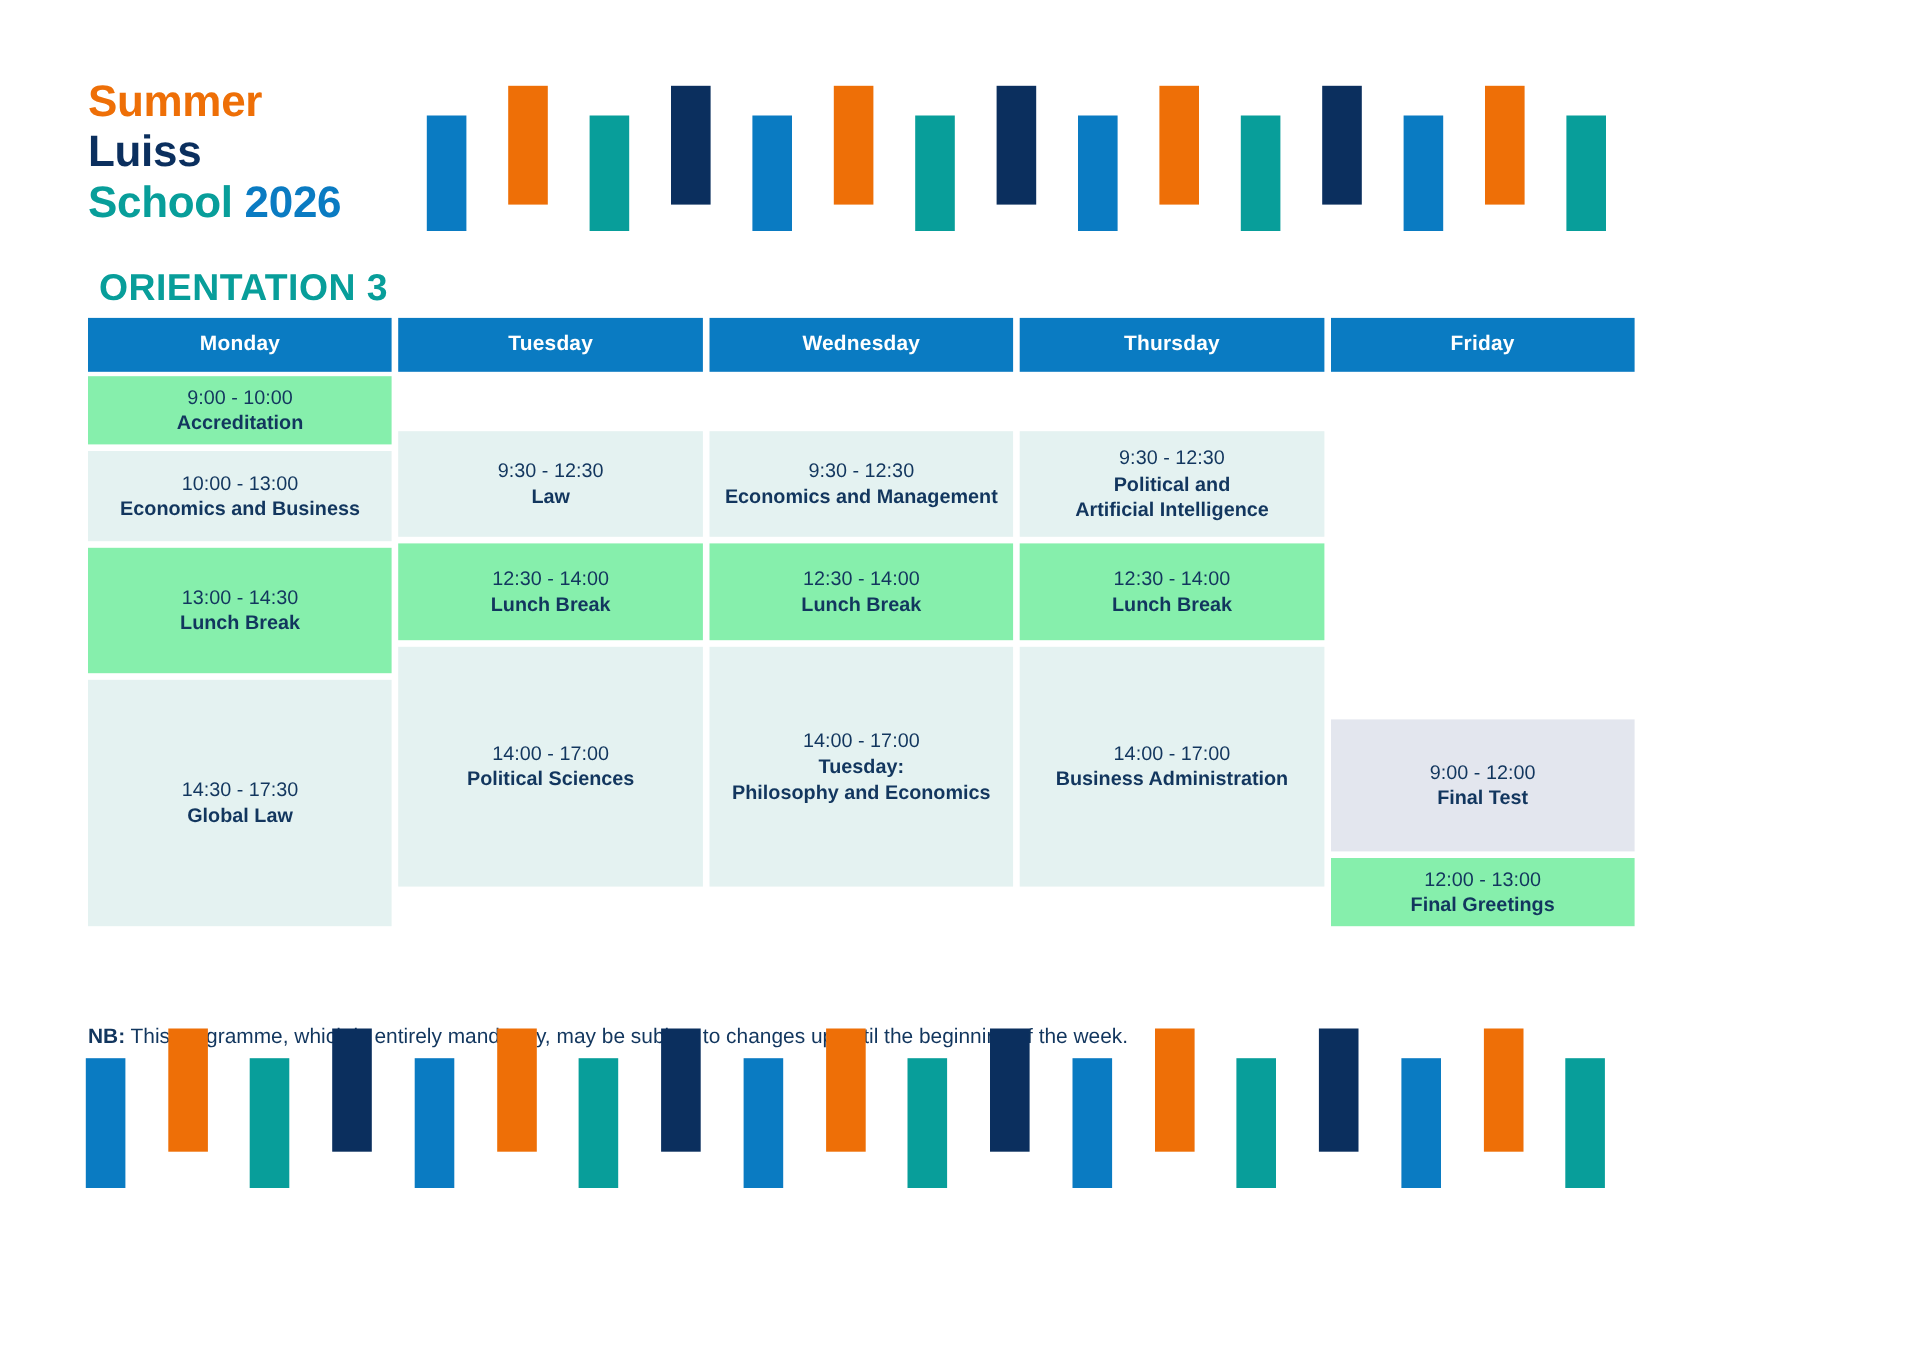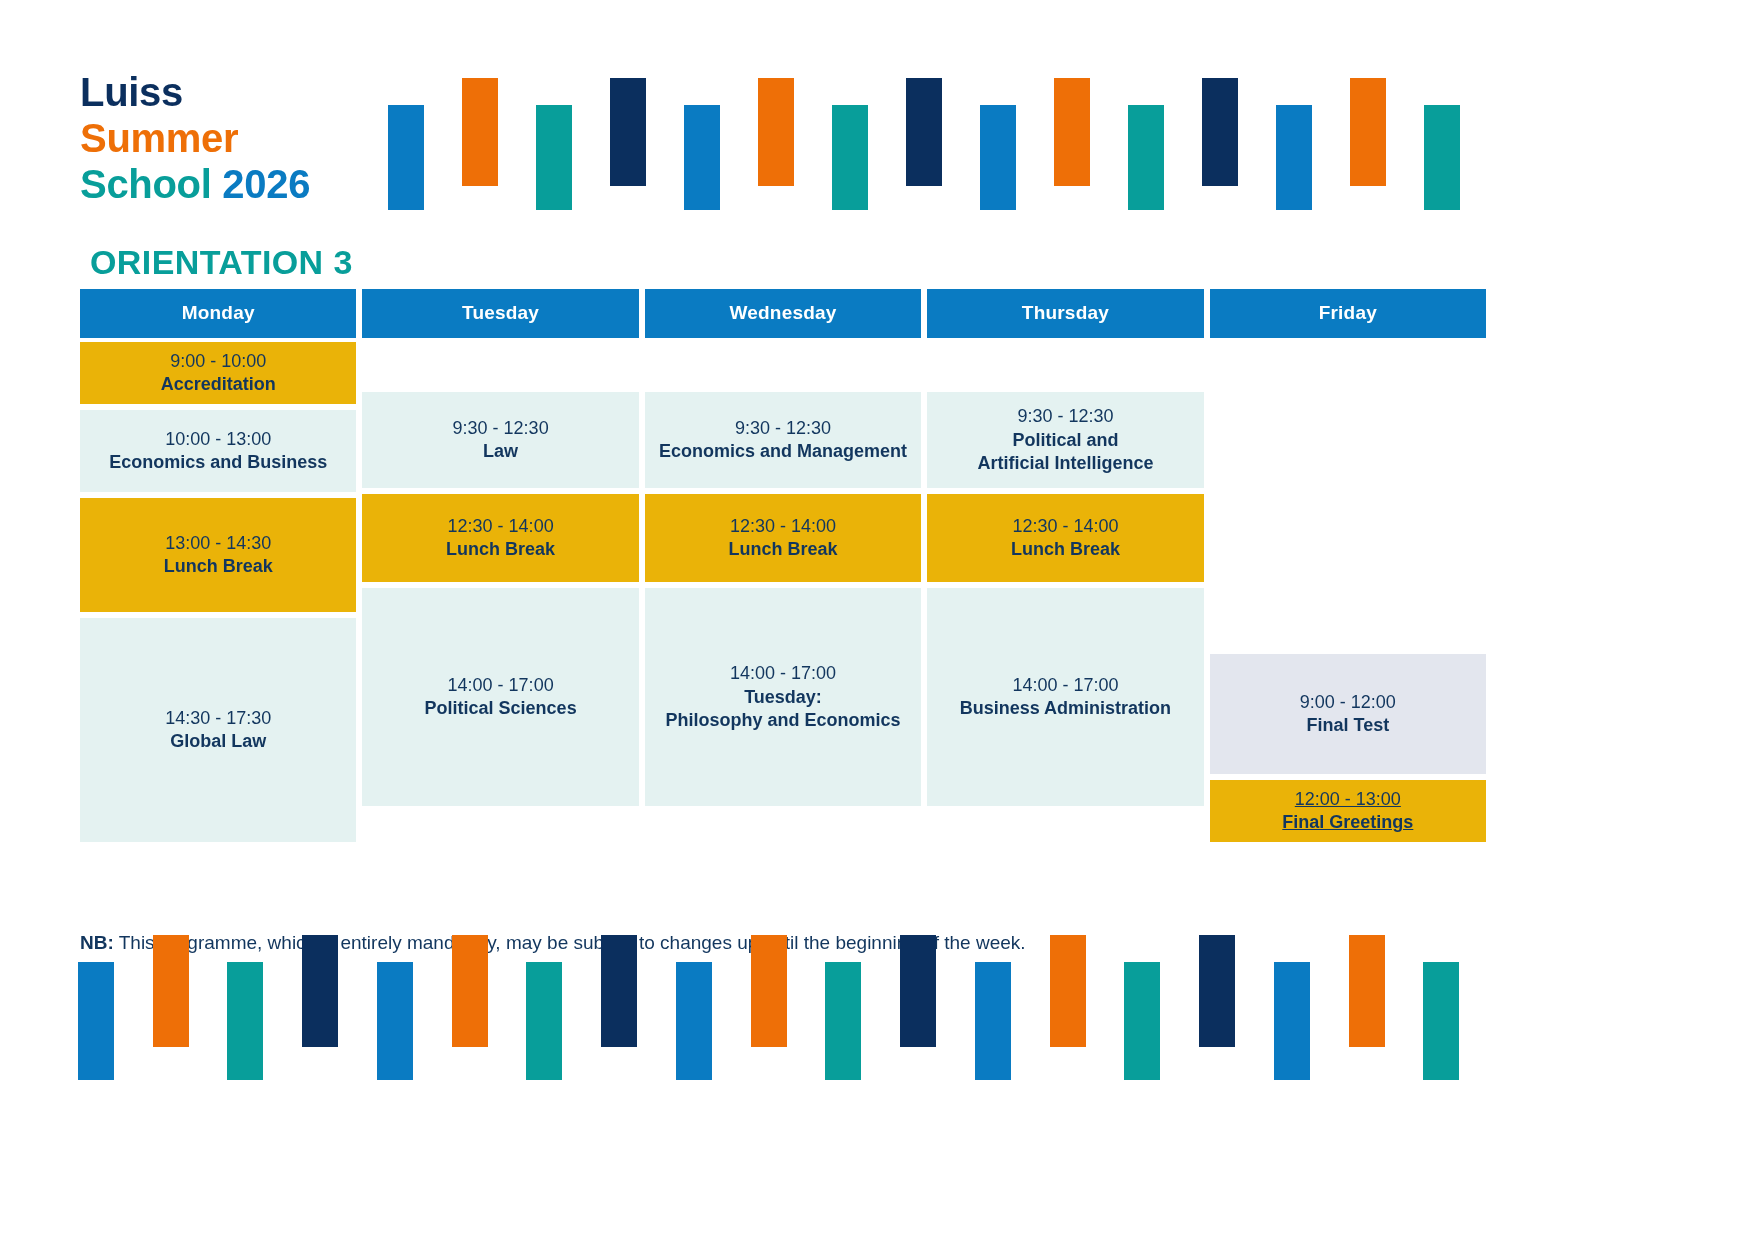--- a/index.html
+++ b/index.html
@@ -62,21 +62,21 @@
     display: flex; flex-direction: column;
     align-items: center; justify-content: center;
     text-align: center;
     color: #12365e;
     padding: 10px 8px;
   }
   .slot .slot-time  { font-size: 18px; font-weight: normal; line-height: 1.35; }
   .slot .slot-title { font-size: 18px; font-weight: bold;  line-height: 1.3; }
   .slot .slot-title2{ font-size: 18px; font-weight: bold;  line-height: 1.3; }
 
-  .bg-peach    { background: #eab308; }
+  .bg-peach    { background: #86efac; }
   .bg-cyan     { background: #e4f2f1; }
   .bg-lavender { background: #e3e6ee; }
 
   
   .spacer { background: transparent; }
 
   
   #nb-note {
     position: absolute; left: 80px; top: 932px;
     font-size: 19px; color: #12365e; white-space: nowrap;
@@ -100,22 +100,22 @@
       <div class="bar" style="left: 592px; width: 36px; height: 105px; bottom: 10px; background: rgb(10, 123, 194);"></div>
       <div class="bar" style="left: 666px; width: 36px; height: 108px; bottom: 34px; background: rgb(238, 111, 7);"></div>
       <div class="bar" style="left: 740px; width: 36px; height: 105px; bottom: 10px; background: rgb(8, 158, 154);"></div>
       <div class="bar" style="left: 814px; width: 36px; height: 108px; bottom: 34px; background: rgb(11, 47, 94);"></div>
       <div class="bar" style="left: 888px; width: 36px; height: 105px; bottom: 10px; background: rgb(10, 123, 194);"></div>
       <div class="bar" style="left: 962px; width: 36px; height: 108px; bottom: 34px; background: rgb(238, 111, 7);"></div>
       <div class="bar" style="left: 1036px; width: 36px; height: 105px; bottom: 10px; background: rgb(8, 158, 154);"></div>
     </div>
 
   <div id="title-block">
+    <div class="tline c-orange">Summer</div>
     <div class="tline c-navy">Luiss</div>
-    <div class="tline c-orange">Summer</div>
     <div class="tline"><span class="c-teal">School </span><span class="c-blue">2026</span></div>
   </div>
 
   <div id="orientation-label">ORIENTATION 3</div>
 
   <div id="timetable">
       <div class="day-col">
         <div class="day-header">Monday</div>
         <div class="col-body">
           <div class="slot bg-peach" style="height: 62px;">
@@ -192,21 +192,21 @@
           </div>
         </div>
       </div>
       <div class="day-col friday">
         <div class="day-header">Friday</div>
         <div class="col-body">
           <div class="slot bg-lavender" style="height: 120px;">
             <div class="slot-time">9:00 - 12:00</div>
             <div class="slot-title">Final Test</div>
           </div>
-          <div class="slot bg-peach" style="height: 62px; text-decoration: underline;">
+          <div class="slot bg-peach" style="height: 62px;">
             <div class="slot-time">12:00 - 13:00</div>
             <div class="slot-title">Final Greetings</div>
           </div>
         </div>
       </div>
     </div>
 
   <div id="nb-note">
     <span class="nb-label">NB:</span><span> This programme, which is entirely mandatory, may be subject to changes up until the beginning of the week.</span>
   </div>

